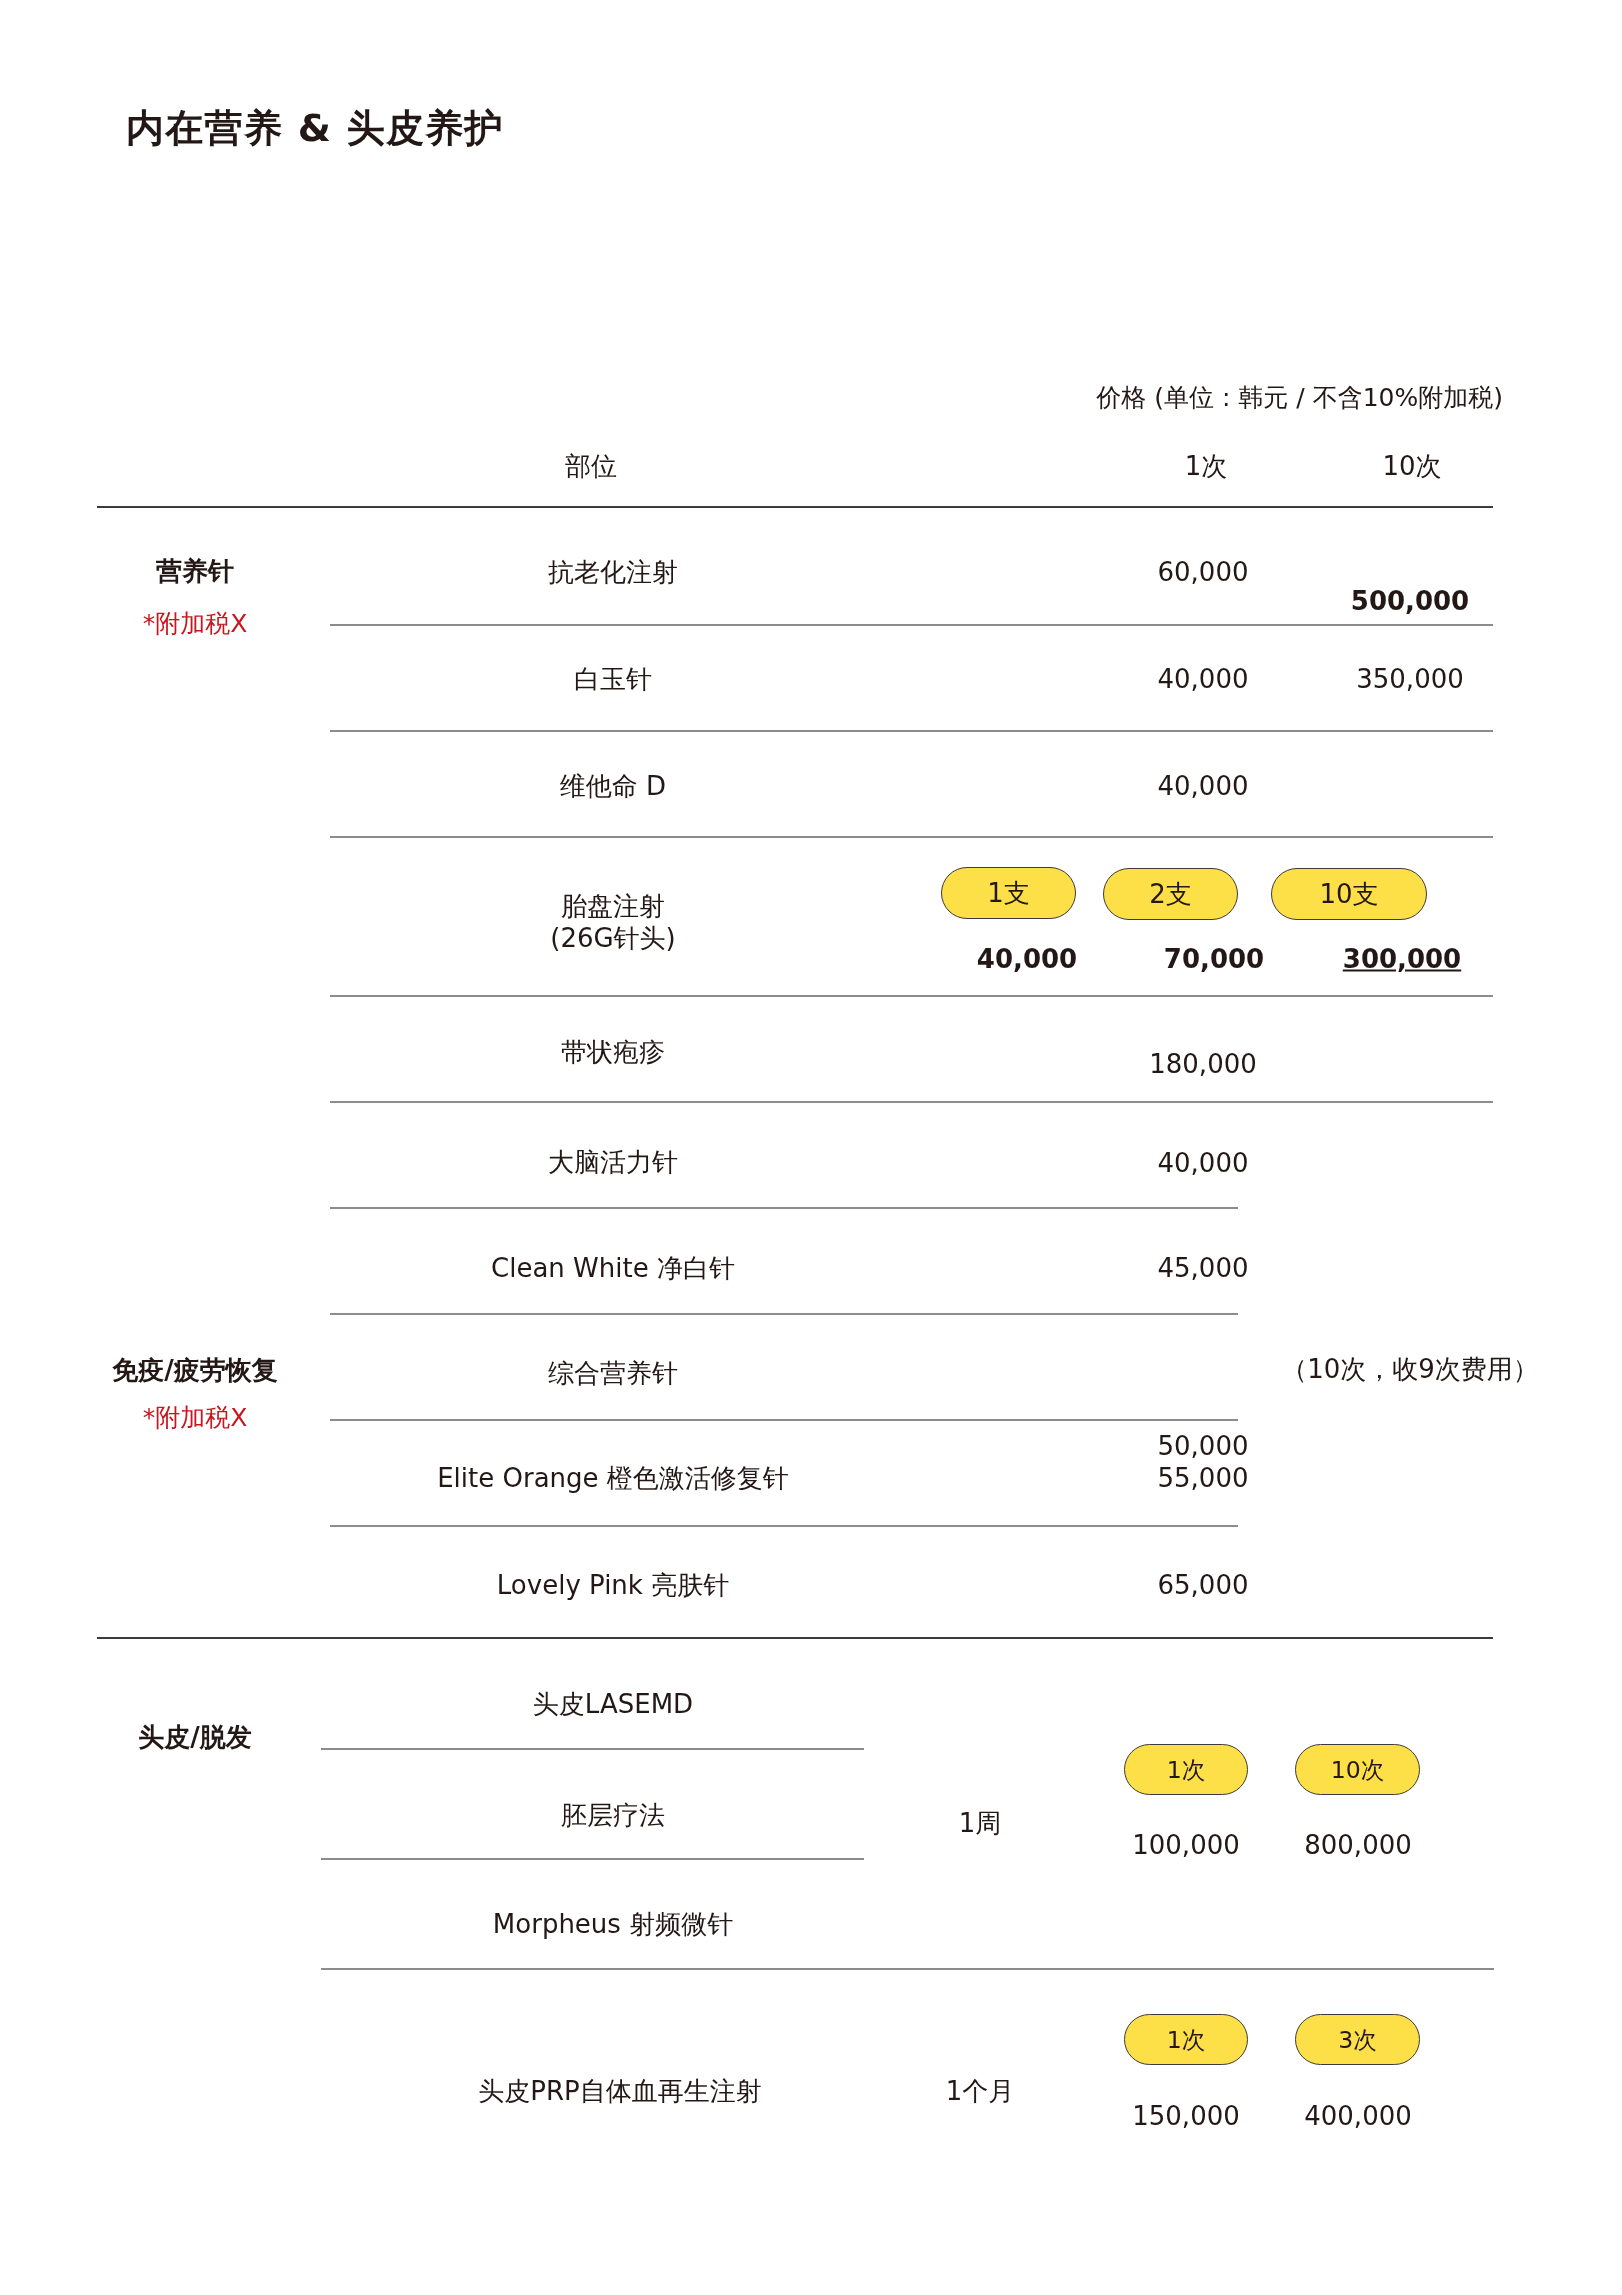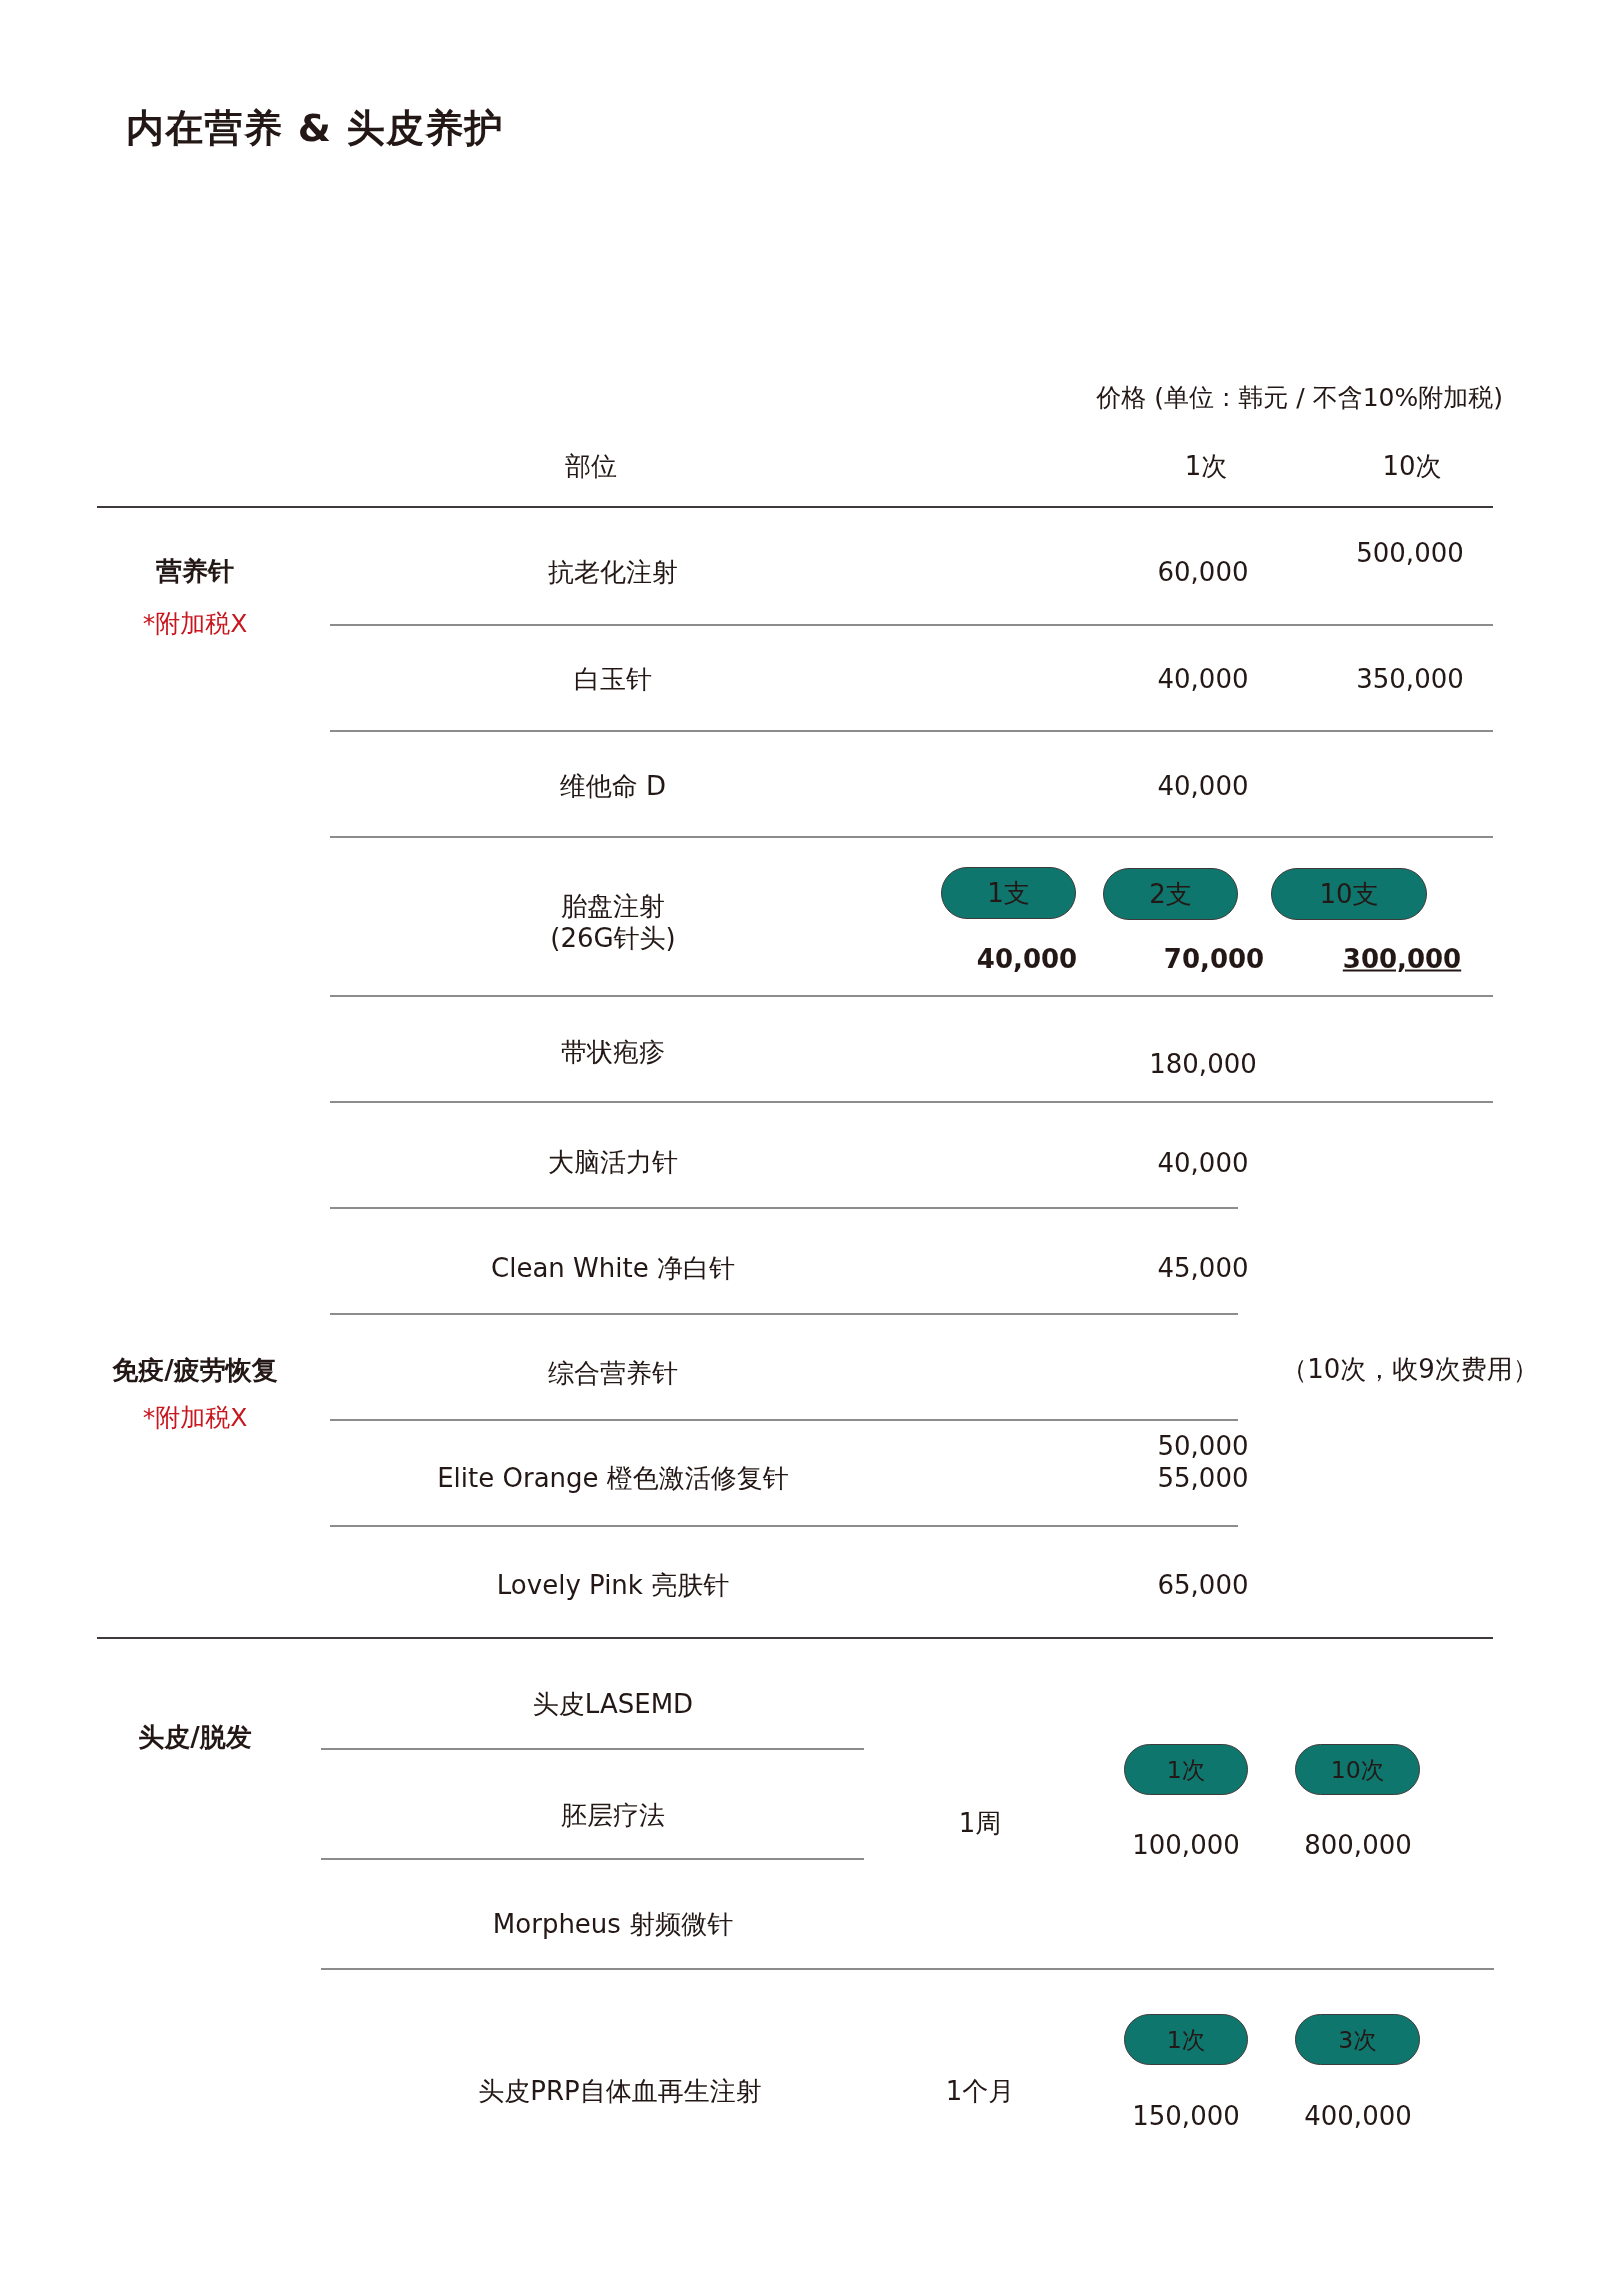--- a/index.html
+++ b/index.html
@@ -8,21 +8,21 @@
   .abs { position:absolute; }
   .title { left:126px; top:92px; font-size:38px; font-weight:bold; letter-spacing:1.3px; line-height:72px; white-space:nowrap; }
   .note { font-size:25px; white-space:nowrap; line-height:33px; }
   .hdr { font-size:26px; white-space:nowrap; line-height:33px; transform:translate(-50%,-50%); }
   .c { transform:translate(-50%,-50%); white-space:nowrap; text-align:center; font-size:26px; line-height:33px; }
   .cat { font-size:26px; font-weight:bold; }
   .red { color:#c8161e; font-size:25px; }
   .line { height:2px; background:#8c8c8c; }
   .line.dark { background:#3e3a39; height:2px; }
   .pill { border:1.3px solid #3e3a39; border-radius:26px; box-sizing:border-box;
-          display:flex; align-items:center; justify-content:center; font-size:26px; background:#0f766e; }
+          display:flex; align-items:center; justify-content:center; font-size:26px; background:#fde047; }
   .pill.sm { font-size:23.6px; }
 </style>
 </head>
 <body>
 
 <div class="abs title">内在营养 &amp; 头皮养护</div>
 
 <div class="abs note" style="right:120px; top:381px;">价格 (单位 : 韩元 / 不含10%附加税)</div>
 
 <div class="abs hdr" style="left:591px; top:466px;font-family:Liberation Serif, serif;">部位</div>
@@ -30,21 +30,21 @@
 <div class="abs hdr" style="left:1412px; top:466px;">10次</div>
 <div class="abs line dark" style="left:97px; width:1396px; top:506px;"></div>
 
 <div>
   <div class="abs c cat" style="left:195px; top:571px;">营养针</div>
   <div class="abs c red" style="left:195px; top:623px;">*附加税X</div>
 
   <div>
     <div class="abs c" style="left:613px; top:572px;">抗老化注射</div>
     <div class="abs c" style="left:1203px; top:572px;">60,000</div>
-    <div class="abs c" style="left:1410px; top:553px;">500,000</div>
+    <div class="abs c" style="left:1410px; top:601px;font-weight:bold;">500,000</div>
   </div>
   <div class="abs line" style="left:330px; width:1163px; top:624px;"></div>
 
   <div>
     <div class="abs c" style="left:613px; top:679px;">白玉针</div>
     <div class="abs c" style="left:1203px; top:679px;">40,000</div>
     <div class="abs c" style="left:1410px; top:679px;">350,000</div>
   </div>
   <div class="abs line" style="left:330px; width:1163px; top:730px;"></div>
 

